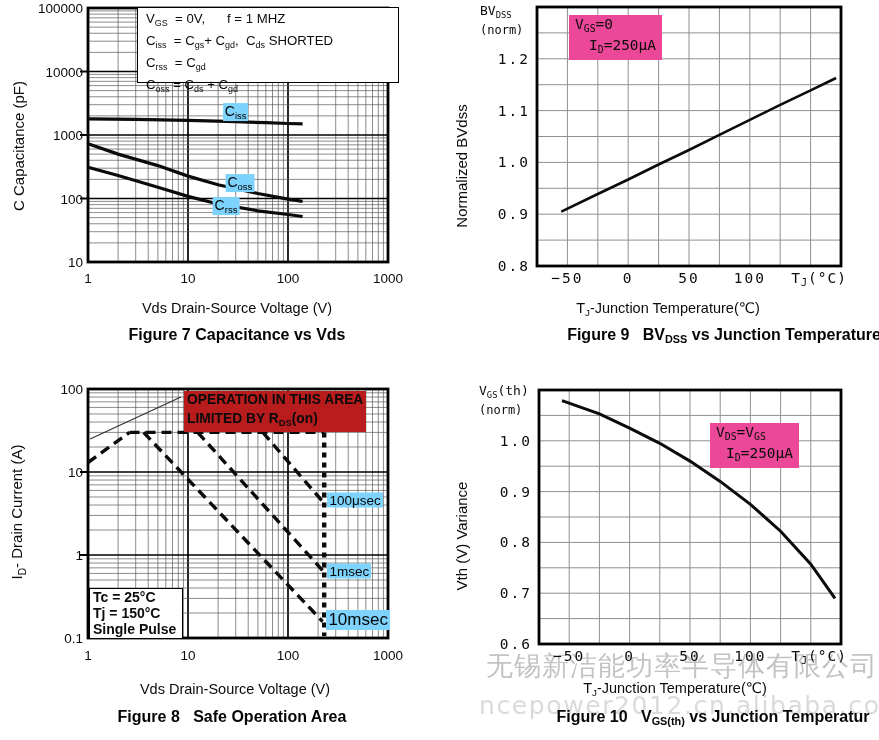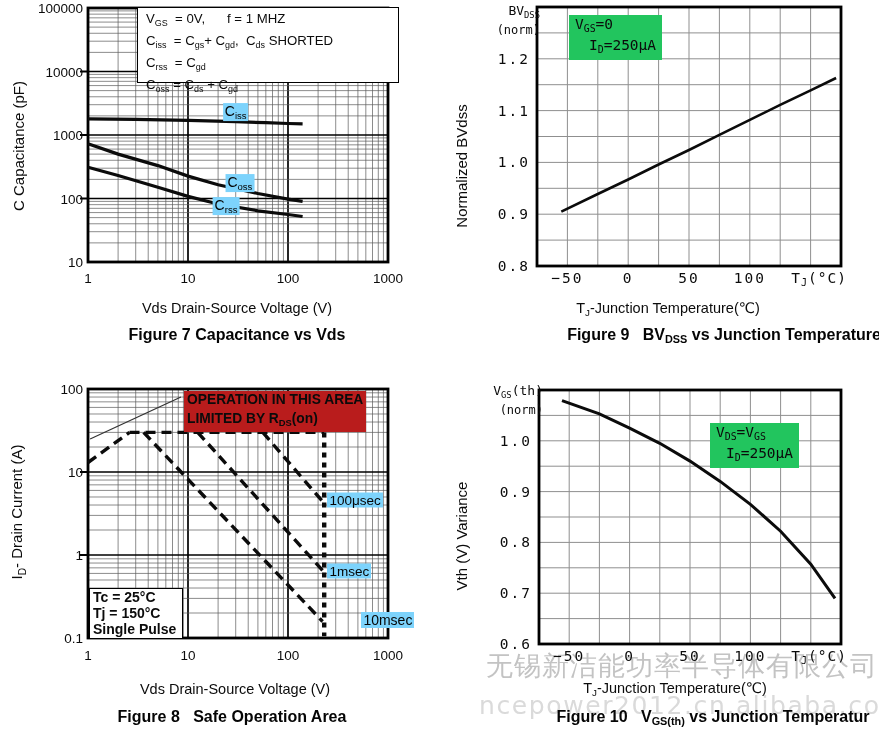--- a/index.html
+++ b/index.html
@@ -17,27 +17,27 @@
   .cap{position:absolute;z-index:2;transform:translate(-50%,0);white-space:pre;
        font-size:16px;font-weight:bold;color:#050505;}
   .sb{font-size:0.68em;vertical-align:-0.30em;letter-spacing:0;}
   .pl{white-space:pre;}
   #legend7{left:129px;top:7px;width:252px;height:72px;border:1.6px solid #000;background:#fff;
            padding:2px 0 0 8px;font-size:13.2px;line-height:17.2px;margin-left:8px;}
   #note8{left:184px;top:391px;background:#b91c1c;padding:0 3px;font-size:13.8px;font-weight:600;
          line-height:18.5px;}
   #tc8{left:89px;top:588px;width:86px;border:1.5px solid #000;background:#fff;
        padding:1px 3px;font-size:14px;font-weight:600;line-height:15.8px;}
-  .cond{background:#22c55e;padding:1px 6px;font-family:"DejaVu Sans Mono",monospace;
+  .cond{background:#ec4899;padding:1px 6px;font-family:"DejaVu Sans Mono",monospace;
         font-size:14.5px;line-height:16.5px;}
   #cond9{left:569px;top:15px;}
   #cond10{left:710px;top:423px;}
   .ind9{padding-left:14px;}
   .ind10{padding-left:10px;}
-  .corner{text-align:right;font-family:"DejaVu Sans Mono",monospace;font-size:13px;line-height:15px;}
+  .corner{text-align:left;font-family:"DejaVu Sans Mono",monospace;font-size:13px;line-height:15px;}
   #corner9{left:480px;top:3px;width:60px;}
   #corner10{left:479px;top:383px;width:64px;}
   .corner .small{font-size:12px;}
   .slabel{position:absolute;z-index:3;background:#7dd3fc;white-space:pre;color:#050505;
           font-weight:400;padding:0 2px;}
 </style>
 </head>
 <body>
 
 <div id="page">
@@ -304,14 +304,14 @@
   </div>
   <div class="vlab" style="left:461px;top:536px;">Vth (V) Variance</div>
   <div class="xlab" style="left:675px;top:680px;"><span>T</span><span class="sb">J</span><span>-Junction Temperature(℃)</span></div>
   <div class="cap" style="left:681px;top:708px;margin-left:32px;"><span>Figure 10   V</span><span class="sb">GS(th)</span><span> vs Junction Temperatur</span></div>
 
 <div class="slabel" style="font-size: 14px; left: 235.712px; top: 112.03px; transform: translate(-50%, -50%);"><span>C</span><span class="sb">iss</span></div>
     <div class="slabel" style="font-size: 14px; left: 239.851px; top: 183.067px; transform: translate(-50%, -50%);"><span>C</span><span class="sb">oss</span></div>
     <div class="slabel" style="font-size: 14px; left: 226.021px; top: 206.068px; transform: translate(-50%, -50%);"><span>C</span><span class="sb">rss</span></div>
     <div class="slabel" style="font-size: 13.5px; left: 327.445px; top: 499.991px; transform: translate(0px, -50%);">100μsec</div>
     <div class="slabel" style="font-size: 13.5px; left: 327.445px; top: 571.087px; transform: translate(0px, -50%);">1msec</div>
-    <div class="slabel" style="font-size: 14px; left: 326.382px; top: 619.949px; transform: translate(0px, -50%); margin-left: 35px;">10msec</div>
+    <div class="slabel" style="font-size: 17px; left: 326.382px; top: 619.949px; transform: translate(0px, -50%);">10msec</div>
   </div>
 
 </body></html>

